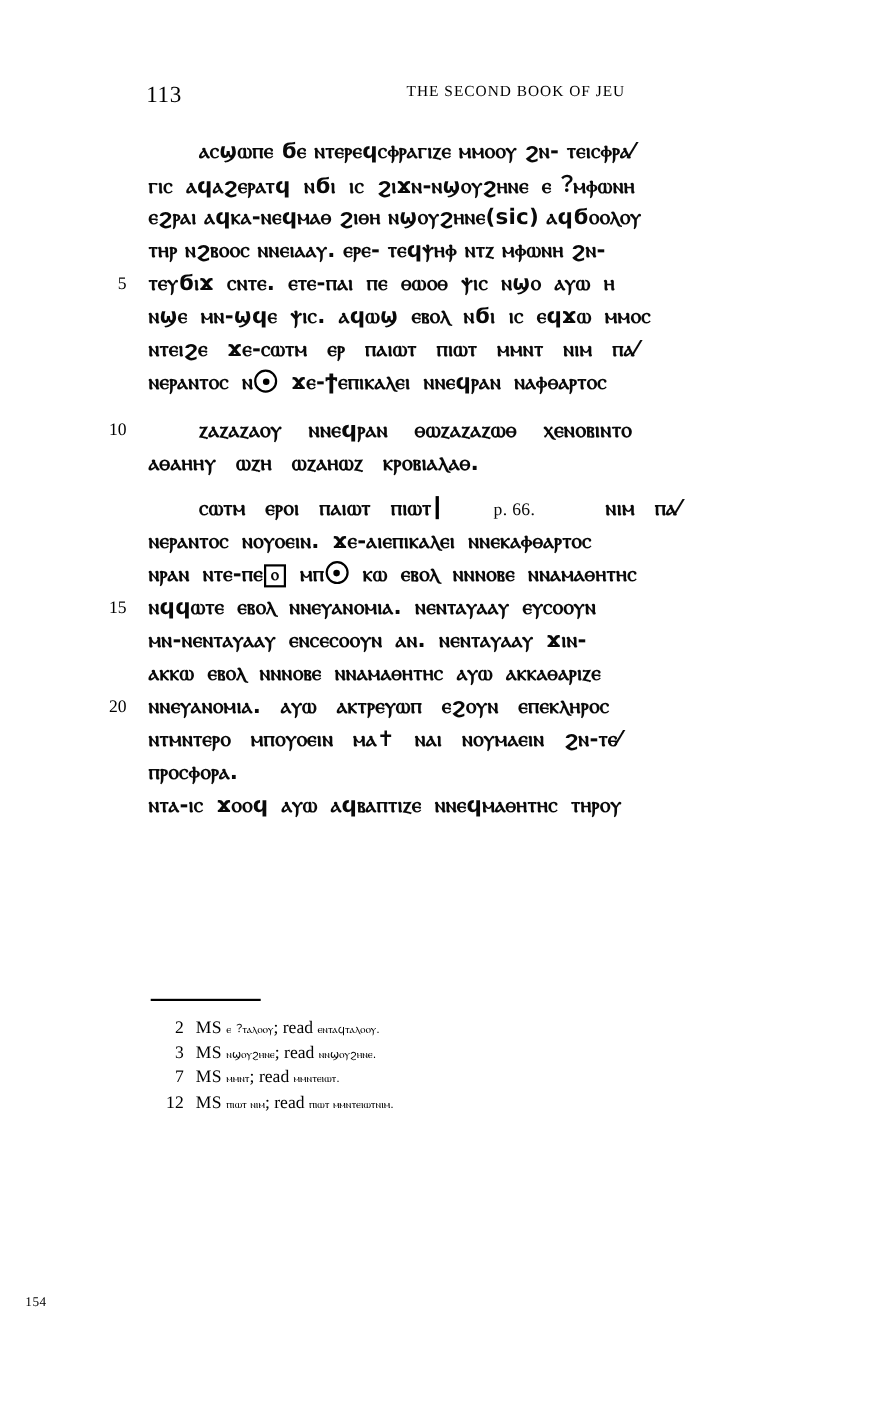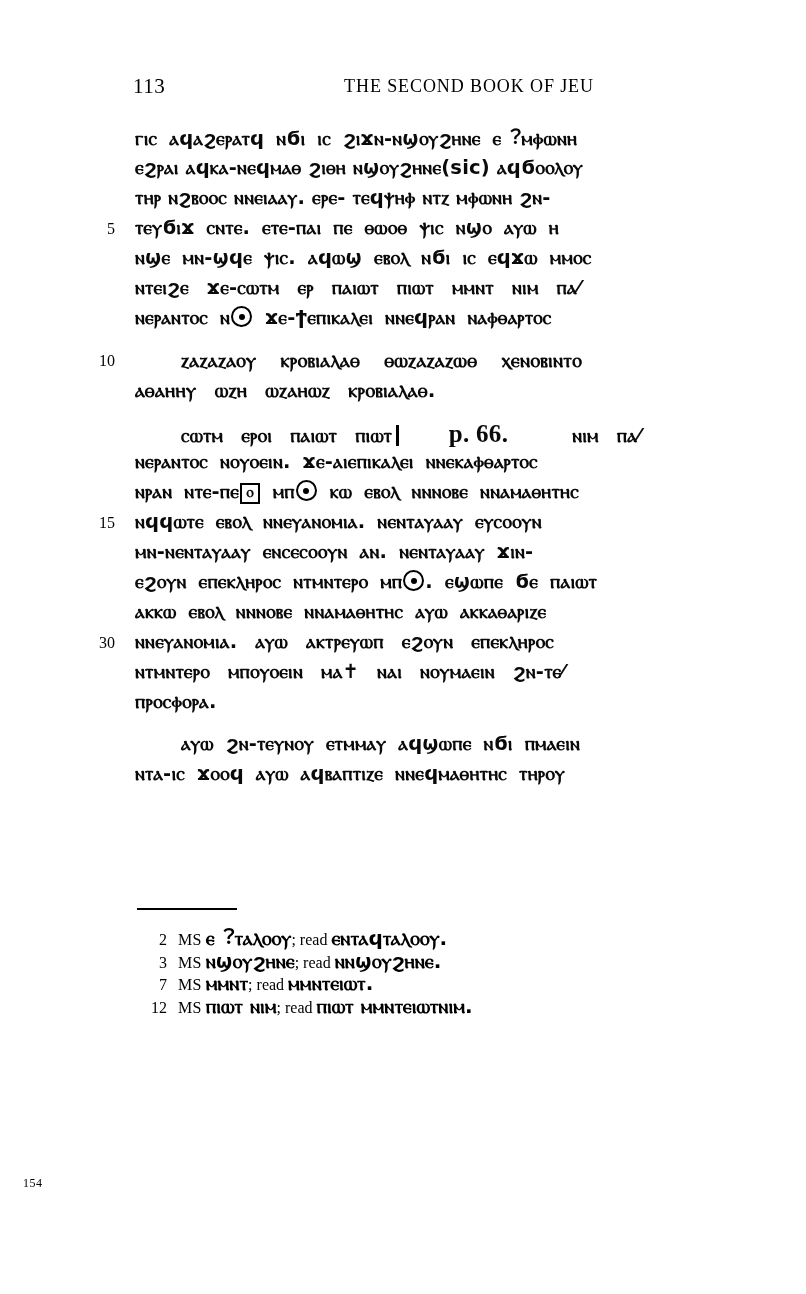--- a/index.html
+++ b/index.html
@@ -36,21 +36,21 @@
     top: 0;
     font-size: 21px;
     letter-spacing: 0.5px;
   }
   .head-title {
     position: absolute;
     left: 0;
     top: 2px;
     width: 600px;
     text-align: center;
-    font-size: 18px;
+    font-size: 14px;
     letter-spacing: 0.9px;
     padding-left: 72px;
     box-sizing: border-box;
   }
 
   
   .text-block {
     position: absolute;
     top: 126px;
     left: 112px;
@@ -133,22 +133,22 @@
   .ms-break {
     display: inline-block;
     width: 2.5px;
     height: 21px;
     background: #000;
     vertical-align: -4px;
     margin: 0 4px;
   }
   .ms-folio {
     font-family: "Liberation Serif", serif;
-    font-weight: bold;
-    font-size: 25px;
+    font-weight: normal;
+    font-size: 16px;
     letter-spacing: 0.3px;
   }
 
   
   .footnote-rule {
     position: absolute;
     left: 114px;
     top: 908px;
     width: 100px;
     height: 2px;
@@ -168,22 +168,22 @@
   }
   .fn-num {
     display: inline-block;
     width: 30px;
     text-align: right;
     padding-right: 11px;
   }
   .fn-ms-label { letter-spacing: 0.3px; }
   .cop {
     font-family: "DejaVu Sans", "Liberation Sans", sans-serif;
-    font-weight: bold;
-    font-size: 20px;
+    font-weight: normal;
+    font-size: 10px;
   }
 
   
   .page-number {
     position: absolute;
     top: 1176px;
     left: 0;
     width: 806px;
     font-size: 12px;
     letter-spacing: 0.5px;
@@ -194,20 +194,24 @@
 
 <div class="page">
 
   <div class="running-head">
     <div class="folio-number">113</div>
     <div class="head-title">THE SECOND BOOK OF JEU</div>
   </div>
 
   <div class="text-block">
 
+    <div class="line indent">
+      <span class="line-num"></span>
+      <span class="txt">ⲁⲥϣⲱⲡⲉ ϭⲉ ⲛⲧⲉⲣⲉϥⲥⲫⲣⲁⲅⲓⲍⲉ ⲙⲙⲟⲟⲩ ϩⲛ- ⲧⲉⲓⲥⲫⲣⲁ⁄</span>
+    </div>
     <div class="line spread">
       <span class="line-num"></span>
       <span class="txt">ⲅⲓⲥ ⲁϥⲁϩⲉⲣⲁⲧϥ ⲛϭⲓ ⲓⲥ ϩⲓϫⲛ-ⲛϣⲟⲩϩⲏⲛⲉ ⲉ︖ⲙⲫⲱⲛⲏ</span>
     </div>
     <div class="line">
       <span class="line-num"></span>
       <span class="txt">ⲉϩⲣⲁⲓ ⲁϥⲕⲁ-ⲛⲉϥⲙⲁⲑ ϩⲓⲑⲏ ⲛϣⲟⲩϩⲏⲛⲉ(sic) ⲁϥϭⲟⲟⲗⲟⲩ</span>
     </div>
     <div class="line">
       <span class="line-num"></span>
@@ -229,21 +233,21 @@
     <div class="line spread">
       <span class="line-num"></span>
       <span class="txt">ⲛⲉⲣⲁⲛⲧⲟⲥ ⲛ</span><span class="sigil-sun"></span><span class="txt"> ϫⲉ-ϯⲉⲡⲓⲕⲁⲗⲉⲓ ⲛⲛⲉϥⲣⲁⲛ ⲛⲁⲫⲑⲁⲣⲧⲟⲥ</span>
     </div>
 
 
     <div class="line magic spread3" style="margin-top:12px">
       <span class="line-num">10</span>
       <span class="txt" style="padding-left:46px">
         <span class="vox">ⲍⲁⲍⲁⲍⲁⲟⲩ</span>
-        <span class="vox">ⲕⲣⲟⲃⲓⲁⲗⲁⲑ</span>
+        <span class="vox">ⲛⲛⲉϥⲣⲁⲛ</span>
         <span class="vox">ⲑⲱⲍⲁⲍⲁⲍⲱⲑ</span>
         <span class="vox">ⲭⲉⲛⲟⲃⲓⲛⲧⲟ</span>
       </span>
     </div>
     <div class="line magic spread2">
       <span class="line-num"></span>
       <span class="txt">
         <span class="vox">ⲁⲑⲁⲏⲏⲩ</span>
         <span class="vox">ⲱⲍⲏ</span>
         <span class="vox">ⲱⲍⲁⲏⲱⲍ</span>
@@ -267,43 +271,35 @@
     <div class="line spread">
       <span class="line-num">15</span>
       <span class="txt">ⲛϥϥⲱⲧⲉ ⲉⲃⲟⲗ ⲛⲛⲉⲩⲁⲛⲟⲙⲓⲁ. ⲛⲉⲛⲧⲁⲩⲁⲁⲩ ⲉⲩⲥⲟⲟⲩⲛ</span>
     </div>
     <div class="line spread">
       <span class="line-num"></span>
       <span class="txt">ⲙⲛ-ⲛⲉⲛⲧⲁⲩⲁⲁⲩ  ⲉⲛⲥⲉⲥⲟⲟⲩⲛ ⲁⲛ.  ⲛⲉⲛⲧⲁⲩⲁⲁⲩ ϫⲓⲛ-</span>
     </div>
     <div class="line spread">
       <span class="line-num"></span>
-      <span class="txt">ⲉϩⲟⲩⲛ ⲉⲡⲉⲕⲗⲏⲣⲟⲥ ⲛⲧⲙⲛⲧⲉⲣⲟ ⲙⲡ</span><span class="sigil-sun"></span><span class="txt">. ⲉϣⲱⲡⲉ ϭⲉ ⲡⲁⲓⲱⲧ</span>
-    </div>
-    <div class="line spread">
-      <span class="line-num"></span>
       <span class="txt">ⲁⲕⲕⲱ ⲉⲃⲟⲗ ⲛⲛⲛⲟⲃⲉ ⲛⲛⲁⲙⲁⲑⲏⲧⲏⲥ ⲁⲩⲱ ⲁⲕⲕⲁⲑⲁⲣⲓⲍⲉ</span>
     </div>
     <div class="line spread2">
-      <span class="line-num">30</span>
+      <span class="line-num">20</span>
       <span class="txt">ⲛⲛⲉⲩⲁⲛⲟⲙⲓⲁ.  ⲁⲩⲱ  ⲁⲕⲧⲣⲉⲩⲱⲡ  ⲉϩⲟⲩⲛ  ⲉⲡⲉⲕⲗⲏⲣⲟⲥ</span>
     </div>
     <div class="line spread2">
       <span class="line-num"></span>
       <span class="txt">ⲛⲧⲙⲛⲧⲉⲣⲟ ⲙⲡⲟⲩⲟⲉⲓⲛ ⲙⲁ✝ ⲛⲁⲓ  ⲛⲟⲩⲙⲁⲉⲓⲛ ϩⲛ-ⲧⲉ⁄</span>
     </div>
     <div class="line">
       <span class="line-num"></span>
       <span class="txt">ⲡⲣⲟⲥⲫⲟⲣⲁ.</span>
     </div>
 
-    <div class="line indent spread" style="margin-top:12px">
-      <span class="line-num"></span>
-      <span class="txt">ⲁⲩⲱ ϩⲛ-ⲧⲉⲩⲛⲟⲩ ⲉⲧⲙⲙⲁⲩ ⲁϥϣⲱⲡⲉ ⲛϭⲓ ⲡⲙⲁⲉⲓⲛ</span>
-    </div>
     <div class="line spread">
       <span class="line-num"></span>
       <span class="txt">ⲛⲧⲁ-ⲓⲥ ϫⲟⲟϥ ⲁⲩⲱ ⲁϥⲃⲁⲡⲧⲓⲍⲉ ⲛⲛⲉϥⲙⲁⲑⲏⲧⲏⲥ ⲧⲏⲣⲟⲩ</span>
     </div>
   </div>
 
   <div class="footnote-rule"></div>
 
   <div class="footnotes">
     <div class="fn-row">

